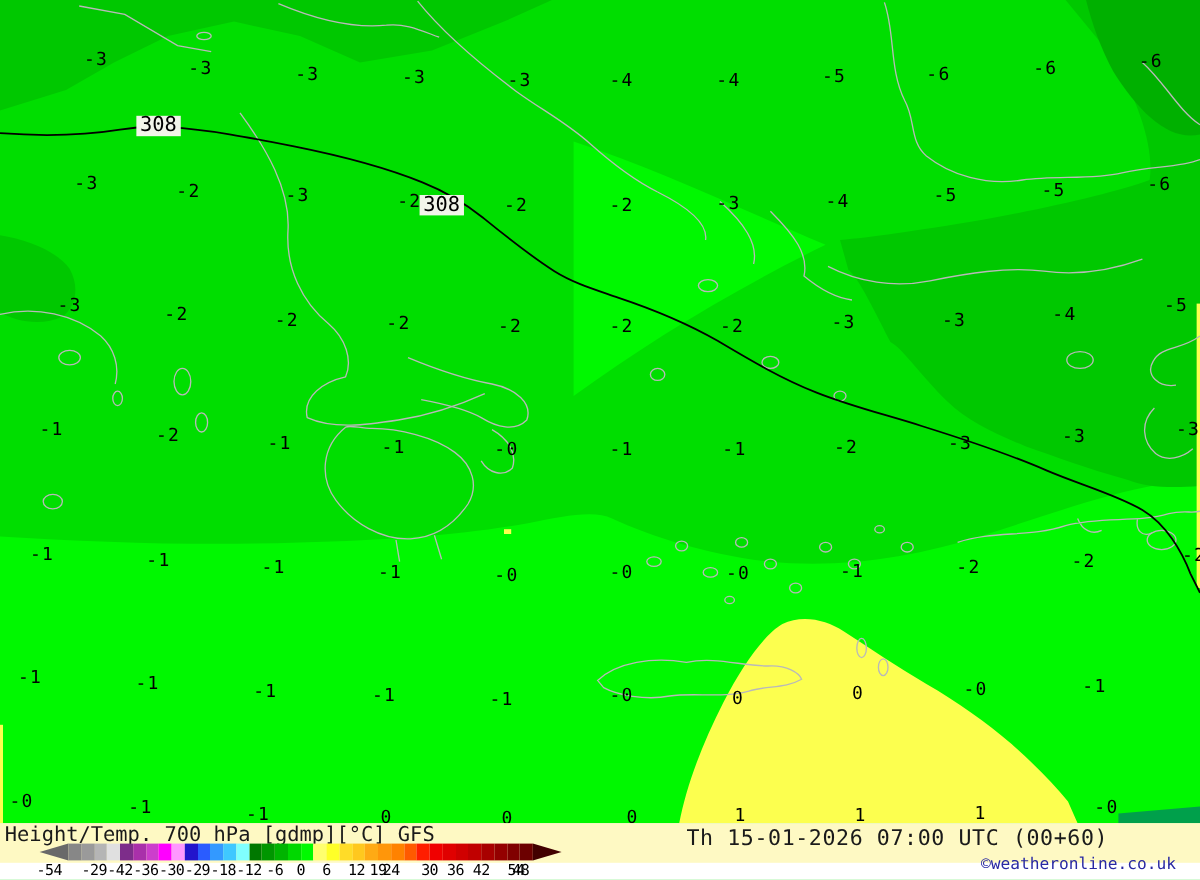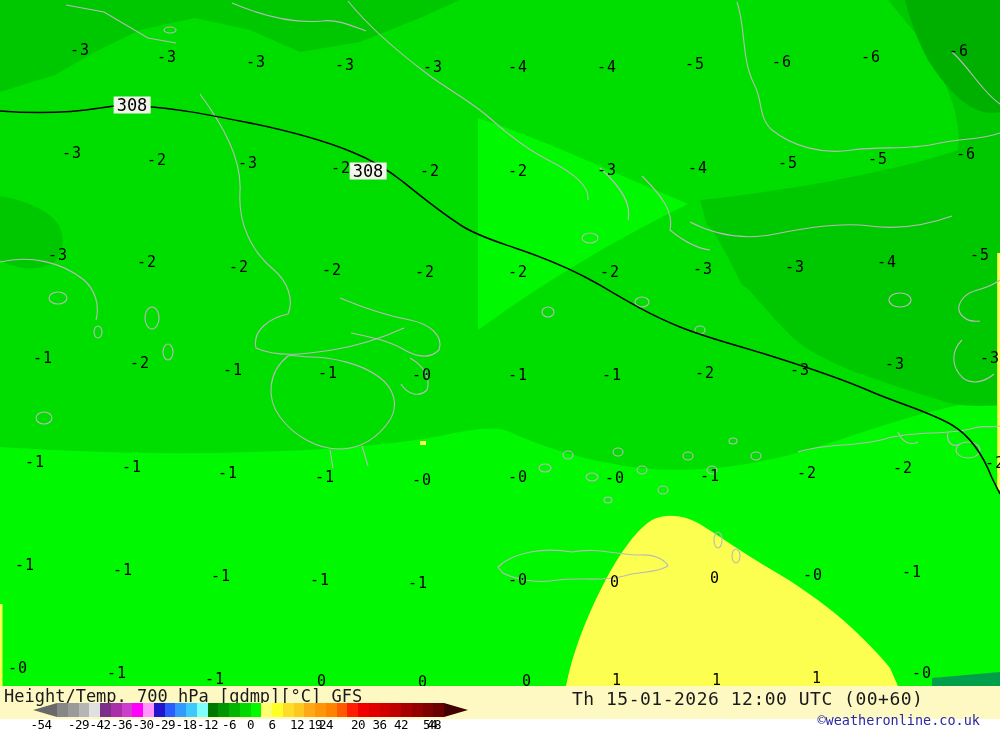--- a/index.html
+++ b/index.html
@@ -197,21 +197,21 @@
         <div class="tlabel" style="left: 527px; top: 681px;">0</div>
         <div class="tlabel" style="left: 617px; top: 680px;">1</div>
         <div class="tlabel" style="left: 717px; top: 680px;">1</div>
         <div class="tlabel" style="left: 817px; top: 678px;">1</div>
         <div class="tlabel" style="left: 922px; top: 673px;">-0</div>
       </div>
   </div>
 
   <div id="footer">
     <div id="footer-title">Height/Temp. 700 hPa [gdmp][°C] GFS</div>
-    <div id="footer-datetime">Th 15-01-2026 12:00 UTC (00+60)</div>
+    <div id="footer-datetime">Th 15-01-2026 07:00 UTC (00+60)</div>
     <div id="legend">
       <div class="arrow" id="legend-arrow-left" style="border-right: 24px solid rgb(105, 105, 105);"></div>
       <div id="legend-cells">
           <div class="lcell" style="background: rgb(135, 135, 135);"></div>
           <div class="lcell" style="background: rgb(154, 154, 154);"></div>
           <div class="lcell" style="background: rgb(181, 181, 181);"></div>
           <div class="lcell" style="background: rgb(224, 224, 224);"></div>
           <div class="lcell" style="background: rgb(125, 45, 138);"></div>
           <div class="lcell" style="background: rgb(169, 48, 170);"></div>
           <div class="lcell" style="background: rgb(204, 62, 204);"></div>
@@ -255,21 +255,21 @@
         <div class="ltick" style="left: 110px;">-30</div>
         <div class="ltick" style="left: 131.5px;">-29</div>
         <div class="ltick" style="left: 153px;">-18</div>
         <div class="ltick" style="left: 174.5px;">-12</div>
         <div class="ltick" style="left: 196px;">-6</div>
         <div class="ltick" style="left: 217.5px;">0</div>
         <div class="ltick" style="left: 239px;">6</div>
         <div class="ltick" style="left: 264px;">12</div>
         <div class="ltick" style="left: 282px;">19</div>
         <div class="ltick" style="left: 293px;">24</div>
-        <div class="ltick" style="left: 325px;">20</div>
+        <div class="ltick" style="left: 325px;">30</div>
         <div class="ltick" style="left: 346.5px;">36</div>
         <div class="ltick" style="left: 368px;">42</div>
         <div class="ltick" style="left: 401px;">48</div>
         <div class="ltick" style="left: 397px;">54</div>
       </div>
     <div id="footer-copyright">©weatheronline.co.uk</div>
   </div>
 
 </div>
 

